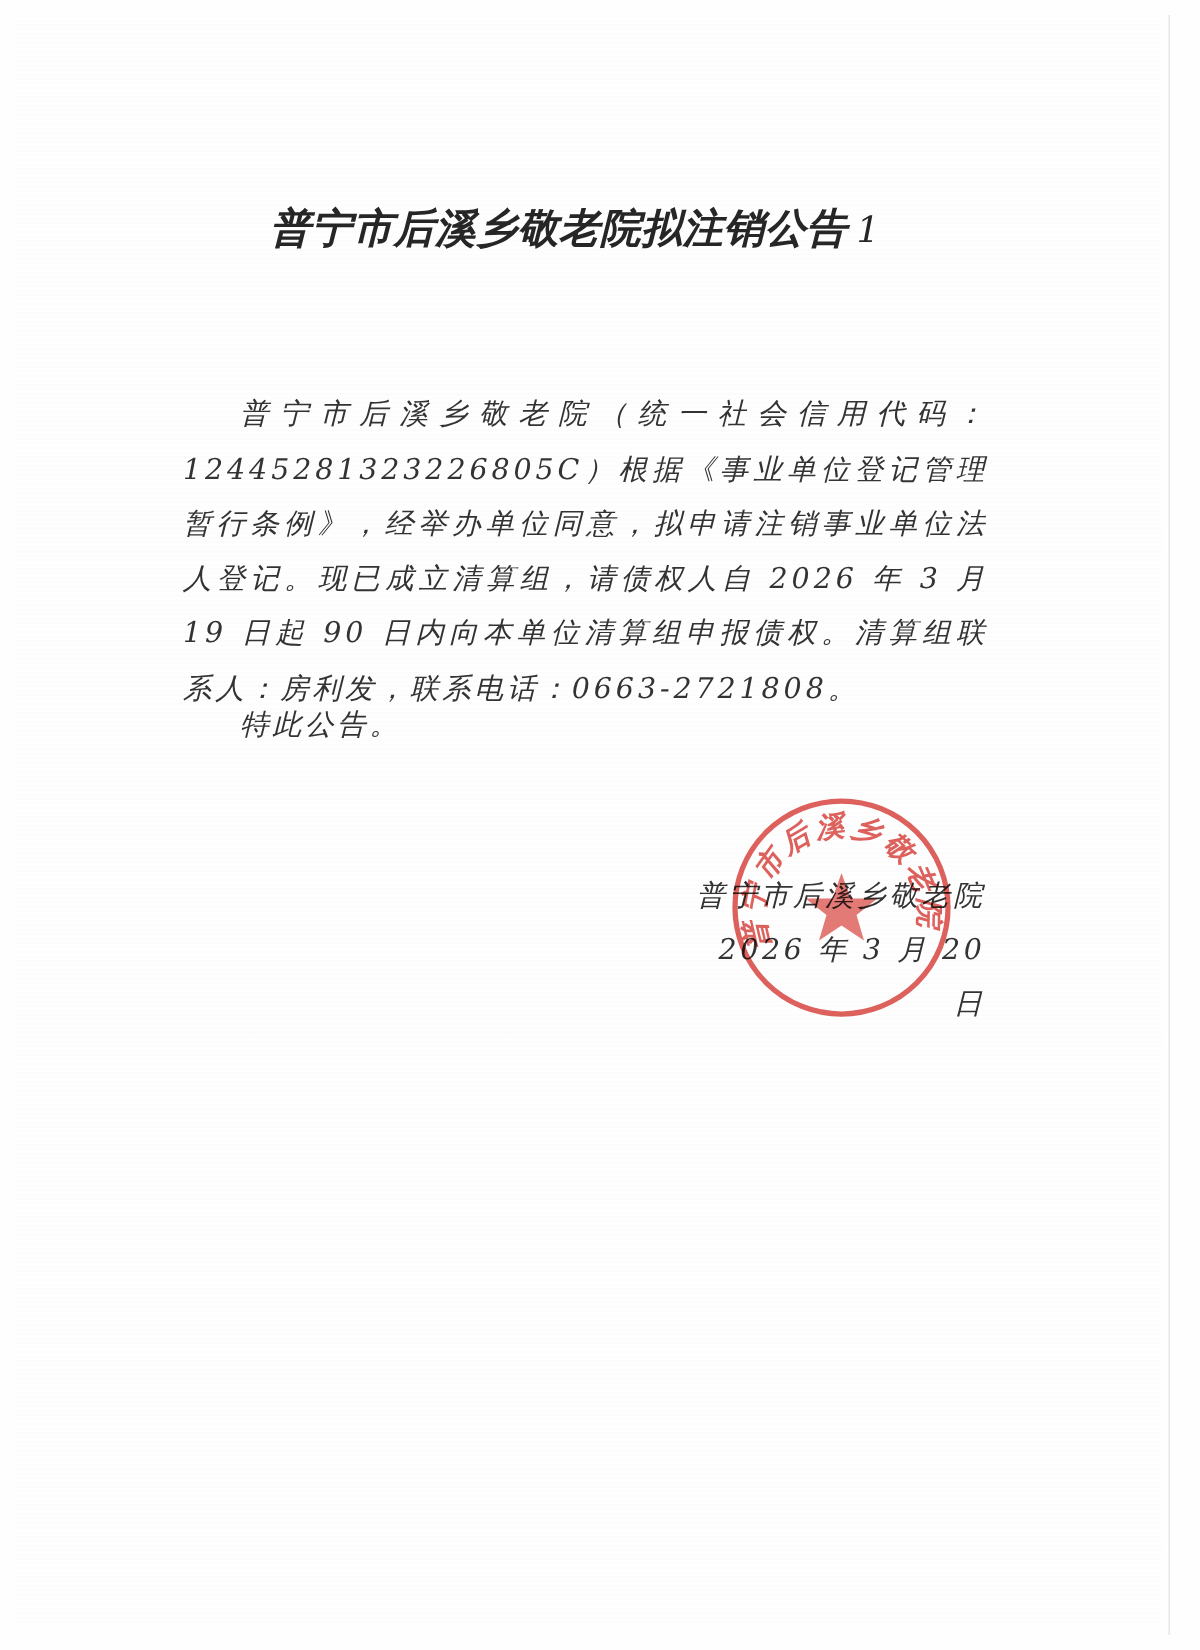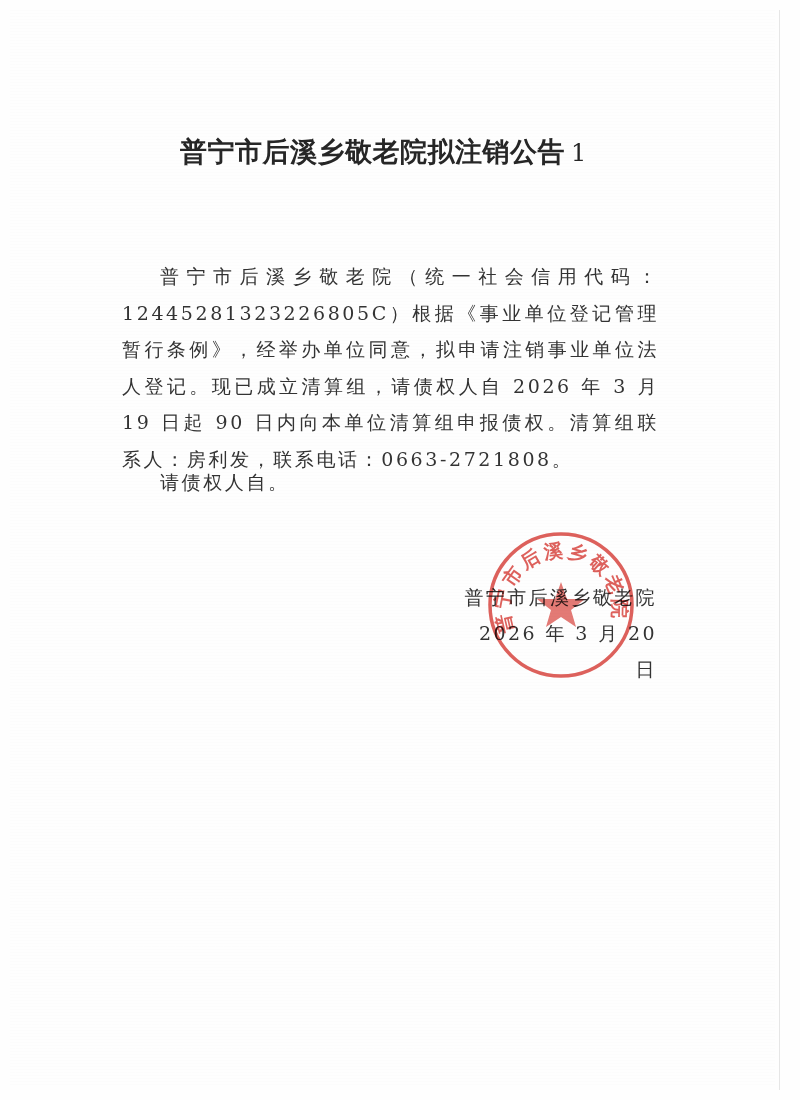--- a/index.html
+++ b/index.html
@@ -15,20 +15,21 @@
     font-family: "DejaVu Serif", "Liberation Serif", serif;
     color: #2b2b2b;
   }
   .page {
     position: absolute;
     left: 0;
     top: 0;
     width: 800px;
     height: 1100px;
     background: #fefefe;
+    font-style: italic;
   }
   .page-edge {
     position: absolute;
     left: 779px;
     top: 10px;
     width: 1px;
     height: 1080px;
     background: #e6e6e6;
   }
   .scan-noise {
@@ -111,21 +112,21 @@
   <div class="page-edge"></div>
 
   <div class="title">
     <span>普宁市后溪乡敬老院拟注销公告</span><span class="title-num">1</span>
   </div>
 
   <div class="body-text">
     <p>普宁市后溪乡敬老院（统一社会信用代码：12445281323226805C）根据《事业单位登记管理暂行条例》，经举办单位同意，拟申请注销事业单位法人登记。现已成立清算组，请债权人自 2026 年 3 月 19 日起 90 日内向本单位清算组申报债权。清算组联系人：房利发，联系电话：0663-2721808。</p>
   </div>
 
-  <div class="closing">请债权人自。</div>
+  <div class="closing">特此公告。</div>
 
   <div class="signature">
     <div>普宁市后溪乡敬老院</div>
     <div>2026 年 3 月 20 日</div>
   </div>
 
   <svg class="stamp" viewBox="0 0 150 150" xmlns="http://www.w3.org/2000/svg">
     <defs>
       <path id="seal-arc" d="M 30 105 A 52 52 0 1 1 120 105"></path>
     </defs>

